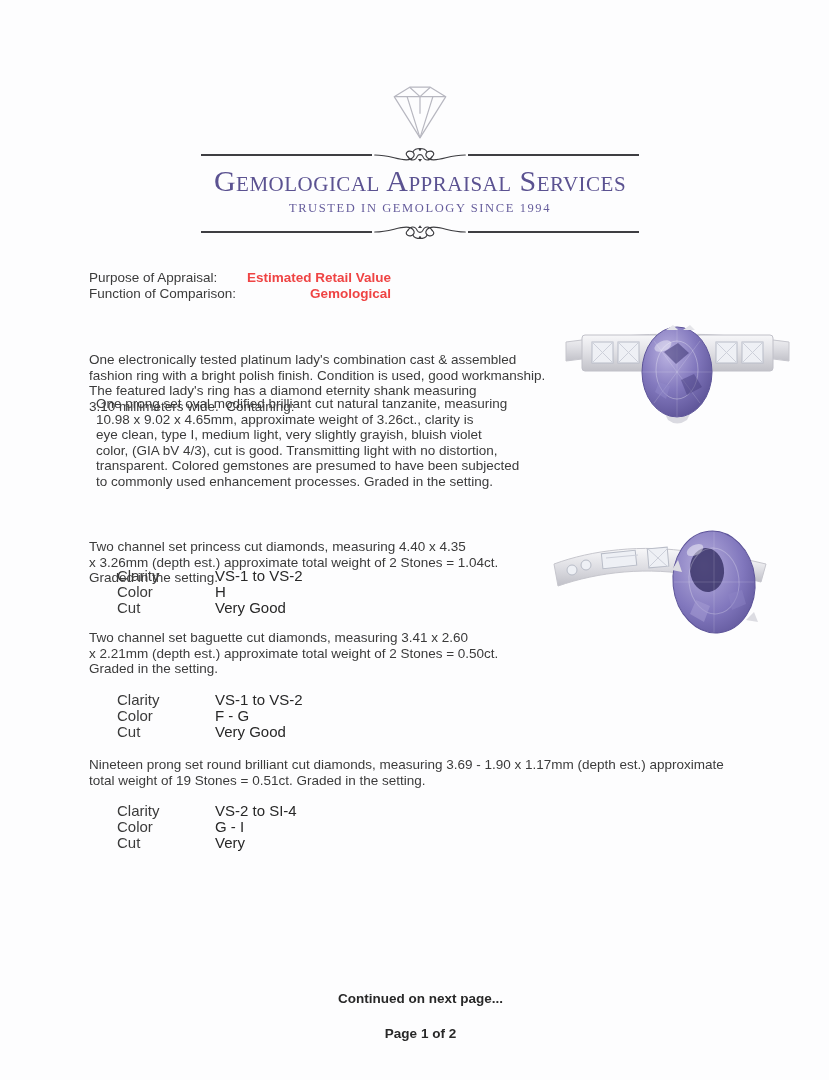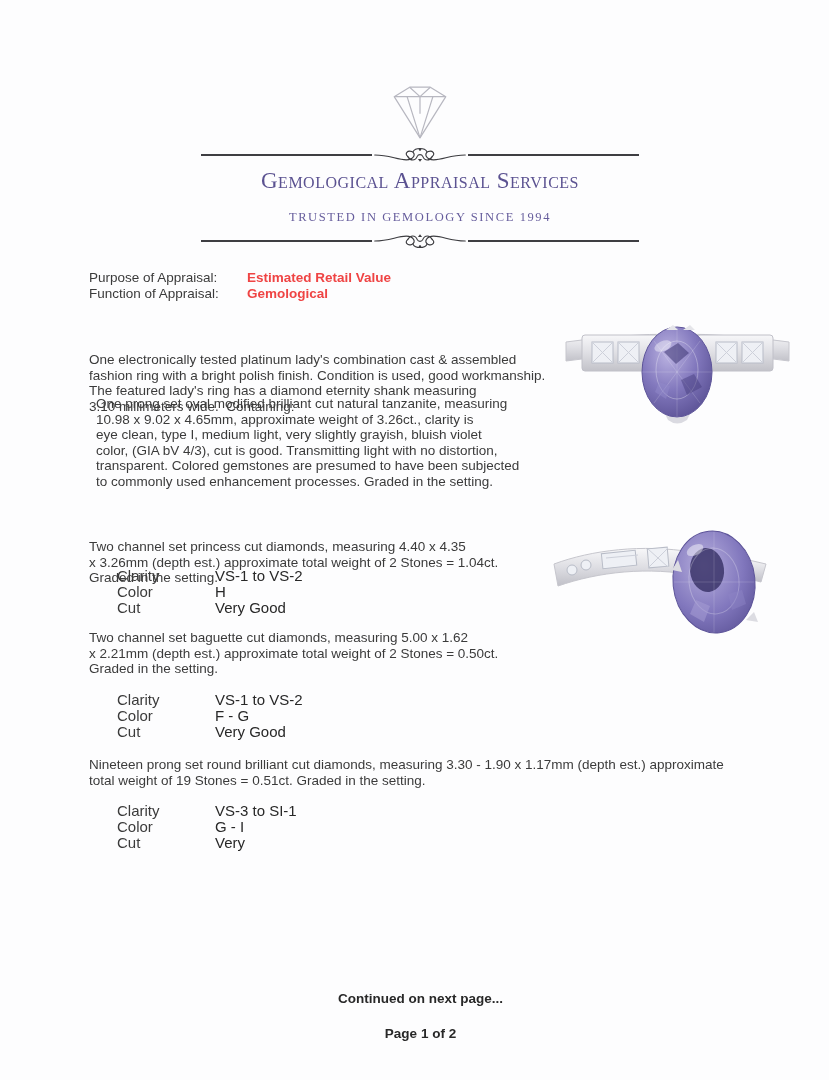--- a/index.html
+++ b/index.html
@@ -11,32 +11,32 @@
   }
   
   .logo { position:absolute; left:175px; top:84px; width:490px; text-align:center; }
   .logo .diamond { display:block; margin:0 auto; width:86px; height:58px; }
   .rule { display:flex; align-items:center; height:26px; padding:0 26px; }
   .rule .line { flex:1; height:2px; background:#3e3e42; }
   .rule .flourish { width:96px; height:26px; flex:0 0 auto; }
   .rule.bottom .flourish { transform:scaleY(-1); }
   .brand {
     font-family:"Liberation Serif", serif; font-variant:small-caps;
-    font-size:23px; line-height:30px; letter-spacing:0.5px;
+    font-size:30px; line-height:30px; letter-spacing:0.5px;
     color:#5b5291; margin-top:-2px; white-space:nowrap;
   }
   .tagline {
     font-family:"Liberation Serif", serif;
     font-size:12.5px; letter-spacing:1.6px; color:#665d9c;
-    margin:14px 0 3px 0; white-space:nowrap;
+    margin:5px 0 3px 0; white-space:nowrap;
   }
   
   .doc-text { position:absolute; font-size:13.5px; line-height:15.6px; white-space:pre-wrap; color:#3b3b3b; }
   .info { position:absolute; left:89px; top:270px; font-size:13.5px; line-height:15.6px; }
-  .info-row { display:flex; }
+  .info-row { display:flex;justify-content:space-between; }
   .info-label { width:158px; }
   .info-value { font-weight:700; color:#ef4444; }
   .grade-table { position:absolute; left:117px; font-size:15px; line-height:15.8px; }
   .grade-row { display:flex; }
   .grade-label { width:98px; }
   .grade-value { font-weight:400; color:#282828; }
   .p-overview  { left:89px; top:317px;margin-top:35px; }
   .p-tanzanite { left:96px; top:396px; }
   .p-princess  { left:89px; top:510px;margin-top:29px; }
   .t1 { top:568px; }
@@ -99,42 +99,42 @@
       <span class="line"></span>
     </div>
   </div>
 
   <div class="info">
     <div class="info-row">
       <span class="info-label">Purpose of Appraisal:</span>
       <span class="info-value">Estimated Retail Value</span>
     </div>
     <div class="info-row">
-      <span class="info-label">Function of Appraisal:</span>
+      <span class="info-label">Function of Comparison:</span>
       <span class="info-value">Gemological</span>
     </div>
   </div>
 
   <div class="doc-text p-overview">One electronically tested platinum lady's combination cast &amp; assembled
 fashion ring with a bright polish finish. Condition is used, good workmanship.
 The featured lady's ring has a diamond eternity shank measuring
 3.10 millimeters wide.  Containing:</div>
   <div class="doc-text p-tanzanite">One prong set oval modified brilliant cut natural tanzanite, measuring
 10.98 x 9.02 x 4.65mm, approximate weight of 3.26ct., clarity is
 eye clean, type I, medium light, very slightly grayish, bluish violet
 color, (GIA bV 4/3), cut is good. Transmitting light with no distortion,
 transparent. Colored gemstones are presumed to have been subjected
 to commonly used enhancement processes. Graded in the setting.</div>
   <div class="doc-text p-princess">Two channel set princess cut diamonds, measuring 4.40 x 4.35
 x 3.26mm (depth est.) approximate total weight of 2 Stones = 1.04ct.
 Graded in the setting.</div>
-  <div class="doc-text p-baguette">Two channel set baguette cut diamonds, measuring 5.00 x 1.62
+  <div class="doc-text p-baguette">Two channel set baguette cut diamonds, measuring 3.41 x 2.60
 x 2.21mm (depth est.) approximate total weight of 2 Stones = 0.50ct.
 Graded in the setting.</div>
-  <div class="doc-text p-round">Nineteen prong set round brilliant cut diamonds, measuring 3.30 - 1.90 x 1.17mm (depth est.) approximate
+  <div class="doc-text p-round">Nineteen prong set round brilliant cut diamonds, measuring 3.69 - 1.90 x 1.17mm (depth est.) approximate
 total weight of 19 Stones = 0.51ct. Graded in the setting.</div>
 
   <div class="grade-table t1">
     <div class="grade-row">
       <span class="grade-label">Clarity</span>
       <span class="grade-value">VS-1 to VS-2</span>
     </div>
     <div class="grade-row">
       <span class="grade-label">Color</span>
       <span class="grade-value">H</span>
@@ -156,21 +156,21 @@
     </div>
     <div class="grade-row">
       <span class="grade-label">Cut</span>
       <span class="grade-value">Very Good</span>
     </div>
   </div>
 
   <div class="grade-table t3">
     <div class="grade-row">
       <span class="grade-label">Clarity</span>
-      <span class="grade-value">VS-3 to SI-1</span>
+      <span class="grade-value">VS-2 to SI-4</span>
     </div>
     <div class="grade-row">
       <span class="grade-label">Color</span>
       <span class="grade-value">G - I</span>
     </div>
     <div class="grade-row">
       <span class="grade-label">Cut</span>
       <span class="grade-value">Very</span>
     </div>
   </div>

